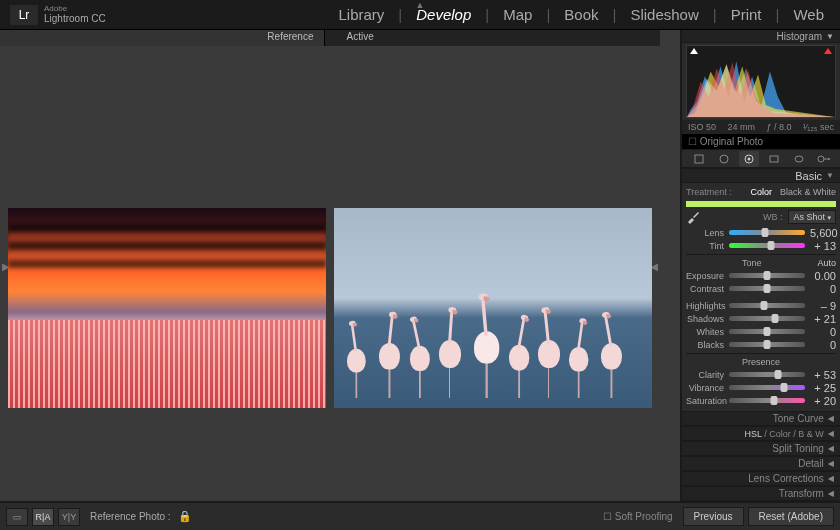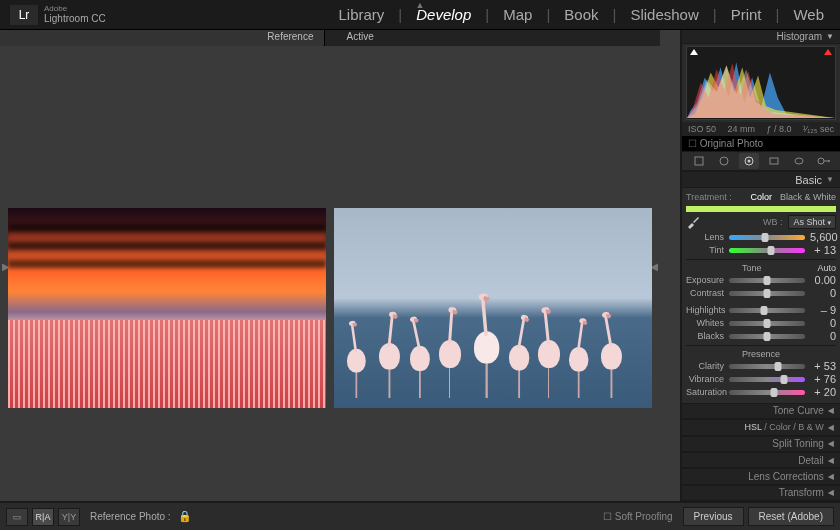--- a/index.html
+++ b/index.html
@@ -338,20 +338,27 @@
         </div>
       <div style="height:4px"></div>
       <div class="slider-row">
           <span class="sl-label">Highlights</span>
           <div class="slider-track track-gray">
             <div class="knob" style="left:46%"></div>
           </div>
           <span class="sl-val">– 9</span>
         </div>
       <div class="slider-row">
+          <span class="sl-label">Shadows</span>
+          <div class="slider-track track-gray">
+            <div class="knob" style="left:60%"></div>
+          </div>
+          <span class="sl-val">+ 21</span>
+        </div>
+      <div class="slider-row">
           <span class="sl-label">Whites</span>
           <div class="slider-track track-gray">
             <div class="knob" style="left:50%"></div>
           </div>
           <span class="sl-val">0</span>
         </div>
       <div class="slider-row">
           <span class="sl-label">Blacks</span>
           <div class="slider-track track-gray">
             <div class="knob" style="left:50%"></div>
@@ -367,21 +374,21 @@
           <div class="slider-track track-clarity">
             <div class="knob" style="left:65%"></div>
           </div>
           <span class="sl-val">+ 53</span>
         </div>
       <div class="slider-row">
           <span class="sl-label">Vibrance</span>
           <div class="slider-track track-vib">
             <div class="knob" style="left:72%"></div>
           </div>
-          <span class="sl-val">+ 76</span>
+          <span class="sl-val">+ 25</span>
         </div>
       <div class="slider-row">
           <span class="sl-label">Saturation</span>
           <div class="slider-track track-sat">
             <div class="knob" style="left:59%"></div>
           </div>
           <span class="sl-val">+ 20</span>
         </div>
     </div>
 

